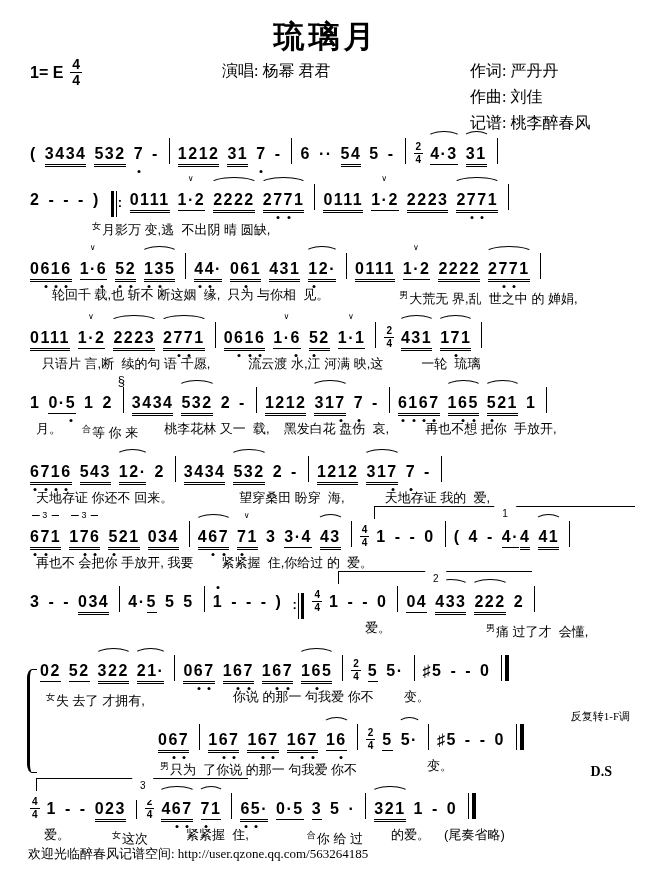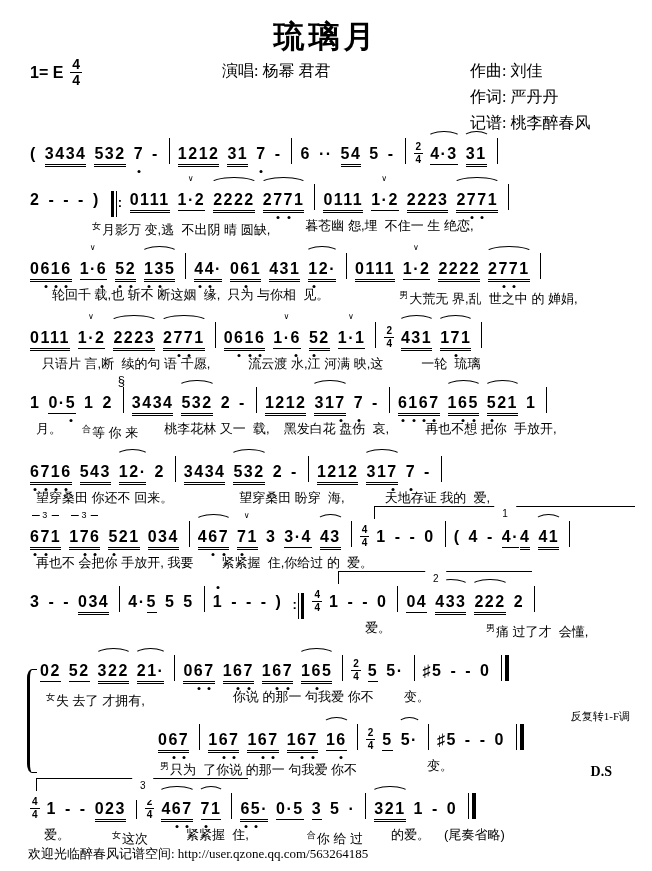--- a/index.html
+++ b/index.html
@@ -63,49 +63,49 @@
   <h1 class="title">琉璃月</h1>
   <div class="key">
     <span>1= E</span>
     <span class="ts big">
       <span class="top">4</span>
       <span class="bot">4</span>
     </span>
   </div>
   <div class="singer">演唱: 杨幂 君君</div>
   <div class="credits">
+    <div>作词: 严丹丹</div>
     <div>作曲: 刘佳</div>
-    <div>作词: 严丹丹</div>
     <div>记谱: 桃李醉春风</div>
   </div>
 </div>
 
 <div id="score">
     <div class="line first">
       <div class="notes"><span class="tok">(</span><span class="tok u2">3434</span><span class="tok u2">532</span><span class="tok"><span class="ch lo">7</span></span><span class="tok">-</span><span class="bar"></span><span class="tok u2">1212</span><span class="tok u2">31</span><span class="tok"><span class="ch lo">7</span></span><span class="tok">-</span><span class="bar"></span><span class="tok">6</span><span class="tok">··</span><span class="tok u2">54</span><span class="tok">5</span><span class="tok">-</span><span class="bar"></span><span class="ts"><span class="top">2</span><span class="bot">4</span></span><span class="tok u1">4·3<span class="arc"></span></span><span class="tok u2">31<span class="arc"></span></span><span class="bar"></span></div>
     </div>
     <div class="line">
       <div class="notes"><span class="tok">2</span><span class="tok">-</span><span class="tok">-</span><span class="tok">-</span><span class="tok">)</span><span class="rep"><i class="thick"></i><i class="thin"></i><i class="dots">:</i></span><span class="tok u2">0111</span><span class="tok u1">1·2<span class="vmark">∨</span></span><span class="tok u2">2222<span class="arc"></span></span><span class="tok u2"><span class="ch">2</span><span class="ch lo">7</span><span class="ch lo">7</span><span class="ch">1</span><span class="arc"></span></span><span class="bar"></span><span class="tok u2">0111</span><span class="tok u1">1·2<span class="vmark">∨</span></span><span class="tok u2">2223</span><span class="tok u2"><span class="ch">2</span><span class="ch lo">7</span><span class="ch lo">7</span><span class="ch">1</span><span class="arc"></span></span><span class="bar"></span></div>
-      <div class="lyrics"><span class="seg" style="margin-left: 62px;"><i class="lab" style="font-style: normal;">女</i>月影万 变,逃  不出阴 晴 圆缺,</span><span class="seg" style="margin-left: 35px;">暮苍幽 怨,埋  不住一 生 绝恋,</span></div>
+      <div class="lyrics"><span class="seg" style="margin-left: 62px;"><i class="lab" style="font-style: normal;">女</i>月影万 变,逃  不出阴 晴 圆缺,</span></div>
     </div>
     <div class="line">
       <div class="notes"><span class="tok u2"><span class="ch">0</span><span class="ch lo">6</span><span class="ch lo">1</span><span class="ch lo">6</span></span><span class="tok u1"><span class="ch">1</span><span class="ch">·</span><span class="ch lo">6</span><span class="vmark">∨</span></span><span class="tok u2"><span class="ch lo">5</span><span class="ch lo">2</span></span><span class="tok u2"><span class="ch lo">1</span><span class="ch lo">3</span><span class="ch">5</span><span class="arc"></span></span><span class="bar"></span><span class="tok u2"><span class="ch lo">4</span><span class="ch lo">4</span><span class="ch">·</span></span><span class="tok u2"><span class="ch">0</span><span class="ch lo">6</span><span class="ch">1</span></span><span class="tok u2">431</span><span class="tok u2"><span class="ch lo">1</span><span class="ch">2</span><span class="ch">·</span><span class="arc"></span></span><span class="bar"></span><span class="tok u2">0111</span><span class="tok u1">1·2<span class="vmark">∨</span></span><span class="tok u2">2222</span><span class="tok u2"><span class="ch">2</span><span class="ch lo">7</span><span class="ch lo">7</span><span class="ch">1</span><span class="arc"></span></span><span class="bar"></span></div>
       <div class="lyrics"><span class="seg" style="margin-left: 22px;">轮回千 载,也 斩不 断这姻  缘,  只为 与你相  见。</span><span class="seg" style="margin-left: 70px;"><i class="lab" style="font-style: normal;">男</i>大荒无 界,乱  世之中 的 婵娟,</span></div>
     </div>
     <div class="line">
       <div class="notes"><span class="tok u2">0111</span><span class="tok u1">1·2<span class="vmark">∨</span></span><span class="tok u2">2223<span class="arc"></span></span><span class="tok u2"><span class="ch">2</span><span class="ch lo">7</span><span class="ch lo">7</span><span class="ch">1</span><span class="arc"></span></span><span class="bar"></span><span class="tok u2"><span class="ch">0</span><span class="ch lo">6</span><span class="ch lo">1</span><span class="ch lo">6</span></span><span class="tok u1"><span class="ch">1</span><span class="ch">·</span><span class="ch lo">6</span><span class="vmark">∨</span></span><span class="tok u2"><span class="ch lo">5</span><span class="ch">2</span></span><span class="tok u1">1·1<span class="vmark">∨</span></span><span class="bar"></span><span class="ts"><span class="top">2</span><span class="bot">4</span></span><span class="tok u2">431<span class="arc"></span></span><span class="tok u2"><span class="ch">1</span><span class="ch lo">7</span><span class="ch">1</span><span class="arc"></span></span><span class="bar"></span></div>
       <div class="lyrics"><span class="seg" style="margin-left: 12px;">只语片 言,断  续的句 语 千愿,</span><span class="seg" style="margin-left: 38px;">流云渡 水,江 河满 映,这</span><span class="seg" style="margin-left: 38px;">一轮  琉璃</span></div>
     </div>
     <div class="line">
       <div class="notes"><span class="tok">1</span><span class="tok u1"><span class="ch">0</span><span class="ch">·</span><span class="ch lo">5</span></span><span class="tok">1</span><span class="tok">2</span><span class="bar"><span class="segno">§</span></span><span class="tok u2">3434</span><span class="tok u2">532<span class="arc"></span></span><span class="tok">2</span><span class="tok">-</span><span class="bar"></span><span class="tok u2">1212</span><span class="tok u2"><span class="ch">3</span><span class="ch">1</span><span class="ch lo">7</span><span class="arc"></span></span><span class="tok"><span class="ch lo">7</span></span><span class="tok">-</span><span class="bar"></span><span class="tok u2"><span class="ch lo">6</span><span class="ch lo">1</span><span class="ch lo">6</span><span class="ch lo">7</span></span><span class="tok u2"><span class="ch">1</span><span class="ch lo">6</span><span class="ch lo">5</span><span class="arc"></span></span><span class="tok u2"><span class="ch lo">5</span><span class="ch">2</span><span class="ch">1</span><span class="arc"></span></span><span class="tok">1</span><span class="bar"></span></div>
       <div class="lyrics"><span class="seg" style="margin-left: 6px;">月。</span><span class="seg" style="margin-left: 20px;"><i class="lab" style="font-style: normal;">合</i>等 你 来</span><span class="seg" style="margin-left: 26px;">桃李花林 又一  载,</span><span class="seg" style="margin-left: 14px;">黑发白花 盘伤  哀,</span><span class="seg" style="margin-left: 36px;">再也不想 把你  手放开,</span></div>
     </div>
     <div class="line">
       <div class="notes"><span class="tok u2"><span class="ch lo">6</span><span class="ch lo">7</span><span class="ch lo">1</span><span class="ch lo">6</span></span><span class="tok u2">543</span><span class="tok u2">12·<span class="arc"></span></span><span class="tok">2</span><span class="bar"></span><span class="tok u2">3434</span><span class="tok u2">532<span class="arc"></span></span><span class="tok">2</span><span class="tok">-</span><span class="bar"></span><span class="tok u2">1212</span><span class="tok u2"><span class="ch">3</span><span class="ch">1</span><span class="ch lo">7</span><span class="arc"></span></span><span class="tok"><span class="ch lo">7</span></span><span class="tok">-</span><span class="bar"></span></div>
-      <div class="lyrics"><span class="seg" style="margin-left: 6px;">望穿桑田 你还不 回来。</span><span class="seg" style="margin-left: 66px;">望穿桑田 盼穿  海,</span><span class="seg" style="margin-left: 40px;">天地存证 我的  爱,</span></div>
+      <div class="lyrics"><span class="seg" style="margin-left: 6px;">天地存证 你还不 回来。</span><span class="seg" style="margin-left: 66px;">望穿桑田 盼穿  海,</span><span class="seg" style="margin-left: 40px;">天地存证 我的  爱,</span></div>
     </div>
     <div class="line">
       <div class="notes"><span class="volta" style="left: 57%; width: 43%;">
           <b>1</b>
         </span><span class="tok u2"><span class="ch lo">6</span><span class="ch lo">7</span><span class="ch">1</span><span class="tri">
             <em>3</em>
           </span></span><span class="tok u2"><span class="ch">1</span><span class="ch lo">7</span><span class="ch lo">6</span><span class="tri">
             <em>3</em>
           </span></span><span class="tok u2"><span class="ch lo">5</span><span class="ch">2</span><span class="ch">1</span></span><span class="tok u2">034</span><span class="bar"></span><span class="tok u2"><span class="ch">4</span><span class="ch lo">6</span><span class="ch lo">7</span><span class="arc"></span></span><span class="tok u2"><span class="ch lo">7</span><span class="ch">1</span><span class="vmark">∨</span></span><span class="tok">3</span><span class="tok u1">3·4</span><span class="tok u2">43<span class="arc"></span></span><span class="bar"></span><span class="ts"><span class="top">4</span><span class="bot">4</span></span><span class="tok">1</span><span class="tok">-</span><span class="tok">-</span><span class="tok">0</span><span class="bar"></span><span class="tok">(</span><span class="tok">4</span><span class="tok">-</span><span class="tok u1 j">4·</span><span class="tok u2">4</span><span class="tok u2">41<span class="arc"></span></span><span class="bar"></span></div>
       <div class="lyrics"><span class="seg" style="margin-left: 6px;">再也不 会把你 手放开, 我要</span><span class="seg" style="margin-left: 28px;">紧紧握  住,你给过 的  爱。</span></div>

